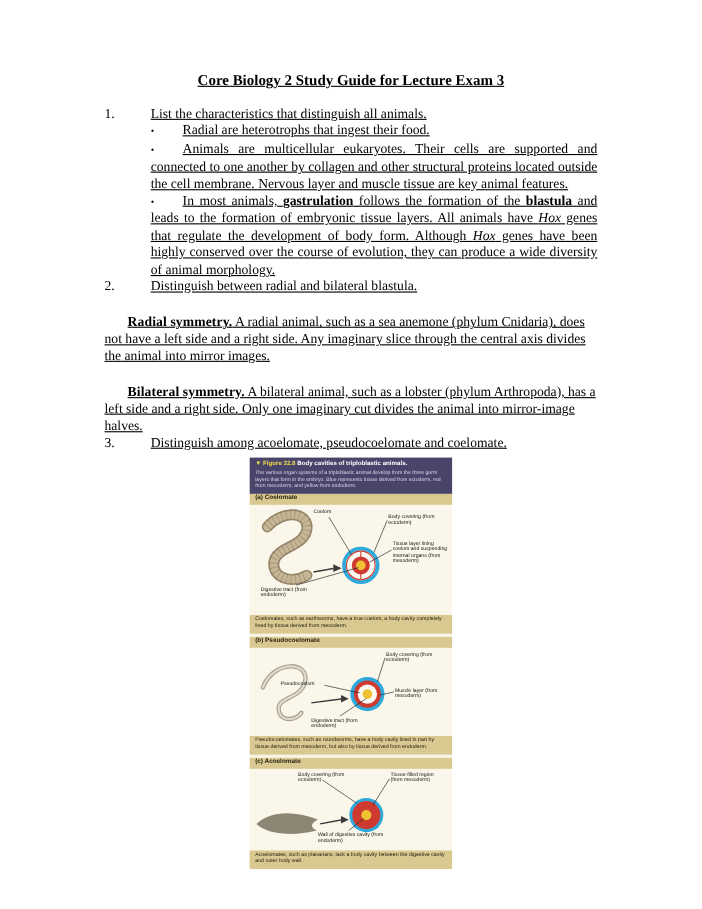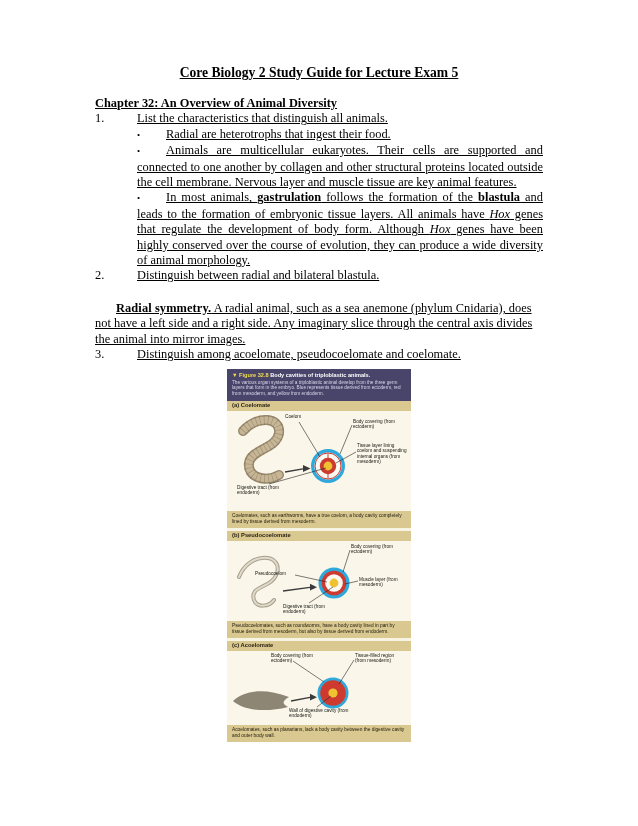--- a/index.html
+++ b/index.html
@@ -51,36 +51,36 @@
   .panel-cap {
     background: #d9c88f; font-size: 4.8px; line-height: 6px;
     color: #242014; padding: 2px 5px 3px 5px;
   }
 </style>
 </head>
 <body>
 
 <div class="page">
 
-  <p class="doc-title">Core Biology 2 Study Guide for Lecture Exam 5</p>
+  <p class="doc-title">Core Biology 2 Study Guide for Lecture Exam 3</p>
 
-  <p class="chapter">Chapter 32: An Overview of Animal Diversity</p>
 
   <p class="qrow"><span class="qnum">1.</span><span>List the characteristics that distinguish all animals.</span></p>
 
   <p class="bullet"><span class="bdot">•</span><span>Radial are heterotrophs that ingest their food.</span></p>
 
   <p class="bullet"><span class="bdot">•</span><span>Animals are multicellular eukaryotes. Their cells are supported and connected to one another by collagen and other structural proteins located outside the cell membrane. Nervous layer and muscle tissue are key animal features.</span></p>
 
   <p class="bullet"><span class="bdot">•</span><span><span>In most animals, </span><b>gastrulation</b><span> follows the formation of the </span><b>blastula</b><span> and leads to the formation of embryonic tissue layers. All animals have </span><i>Hox</i><span> genes that regulate the development of body form. Although </span><i>Hox</i><span> genes have been highly conserved over the course of evolution, they can produce a wide diversity of animal morphology.</span></span></p>
 
   <p class="qrow"><span class="qnum">2.</span><span>Distinguish between radial and bilateral blastula.</span></p>
 
   <p class="ans"><b>Radial symmetry.</b><span> A radial animal, such as a sea anemone (phylum Cnidaria), does not have a left side and a right side. Any imaginary slice through the central axis divides the animal into mirror images.</span></p>
 
+  <p class="ans"><b>Bilateral symmetry.</b><span> A bilateral animal, such as a lobster (phylum Arthropoda), has a left side and a right side. Only one imaginary cut divides the animal into mirror-image halves.</span></p>
 
   <p class="qrow"><span class="qnum">3.</span><span>Distinguish among acoelomate, pseudocoelomate and coelomate.</span></p>
 
   <div class="figure">
 
     <div class="fig-header">
       <div class="fig-titleline"><span class="fig-label">▼ Figure 32.8</span> <span class="fig-title">Body cavities of triploblastic animals.</span></div>
       <div class="fig-desc">The various organ systems of a triploblastic animal develop from the three germ layers that form in the embryo. Blue represents tissue derived from ectoderm, red from mesoderm, and yellow from endoderm.</div>
     </div>
 

